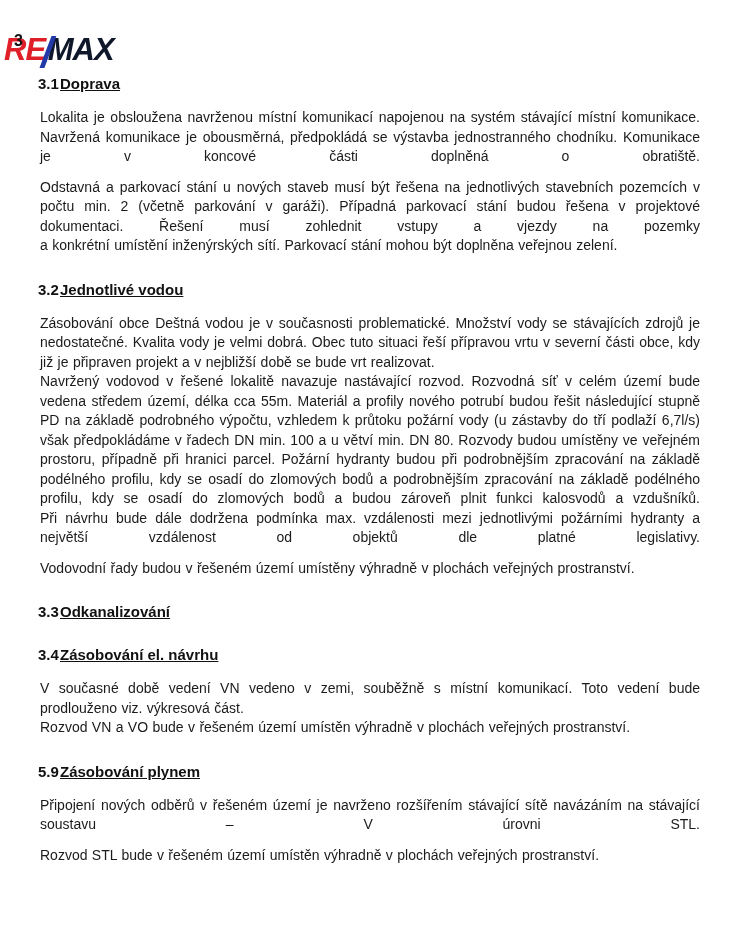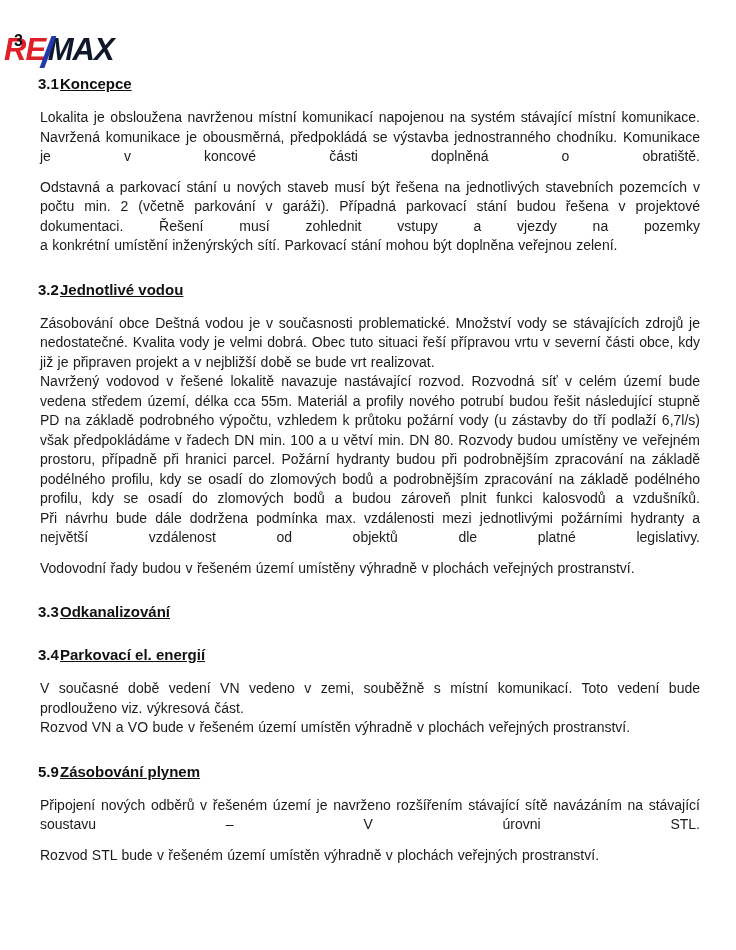--- a/index.html
+++ b/index.html
@@ -69,21 +69,21 @@
   </div>
 
   <div class="content">
     <h1>
       <span class="h1-num">3</span>
     </h1>
     <div id="sections">
   <section class="doc-section">
     <h2>
       <span class="h2-num">3.1</span>
-      <span class="h2-title">Koncepce</span>
+      <span class="h2-title">Doprava</span>
     </h2>
   <p class="para stretch gap">Lokalita je obsloužena navrženou místní komunikací napojenou na systém stávající místní komunikace. Navržená komunikace je obousměrná, předpokládá se výstavba jednostranného chodníku. Komunikace je v koncové části doplněná o obratiště.</p>
           <p class="para stretch">Odstavná a parkovací stání u nových staveb musí být řešena na jednotlivých stavebních pozemcích v počtu min. 2 (včetně parkování v garáži). Případná parkovací stání budou řešena v projektové dokumentaci. Řešení musí zohlednit vstupy a vjezdy na pozemky</p>
           <p class="para">a konkrétní umístění inženýrských sítí. Parkovací stání mohou být doplněna veřejnou zelení.</p>
         </section>
 
   <section class="doc-section">
     <h2>
       <span class="h2-num">3.2</span>
       <span class="h2-title">Jednotlivé vodou</span>
@@ -97,21 +97,21 @@
   <section class="doc-section">
     <h2>
       <span class="h2-num">3.3</span>
       <span class="h2-title">Odkanalizování</span>
     </h2>
         </section>
 
   <section class="doc-section">
     <h2>
       <span class="h2-num">3.4</span>
-      <span class="h2-title">Parkovací el. energií</span>
+      <span class="h2-title">Zásobování el. návrhu</span>
     </h2>
   <p class="para">V současné době vedení VN vedeno v zemi, souběžně s místní komunikací. Toto vedení bude prodlouženo viz. výkresová část.</p>
           <p class="para">Rozvod VN a VO bude v řešeném území umístěn výhradně v plochách veřejných prostranství.</p>
         </section>
 
   <section class="doc-section">
     <h2>
       <span class="h2-num">5.9</span>
       <span class="h2-title">Zásobování plynem</span>
     </h2>

